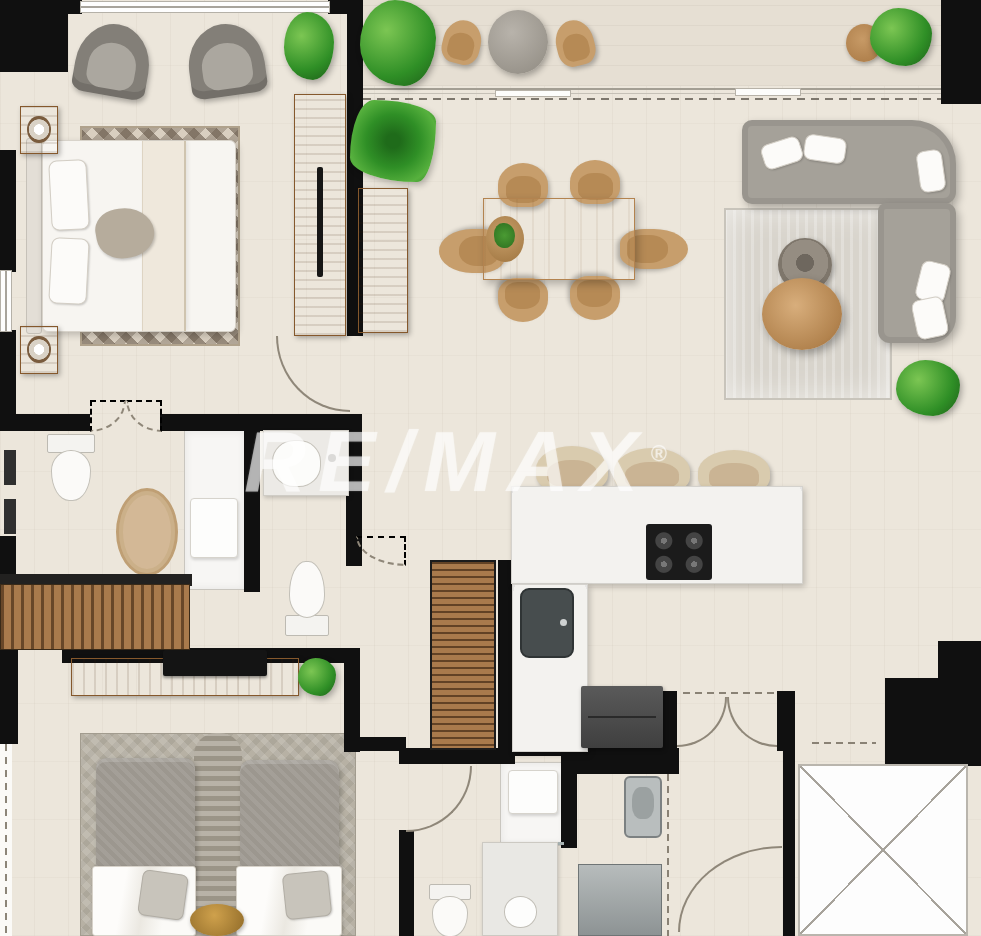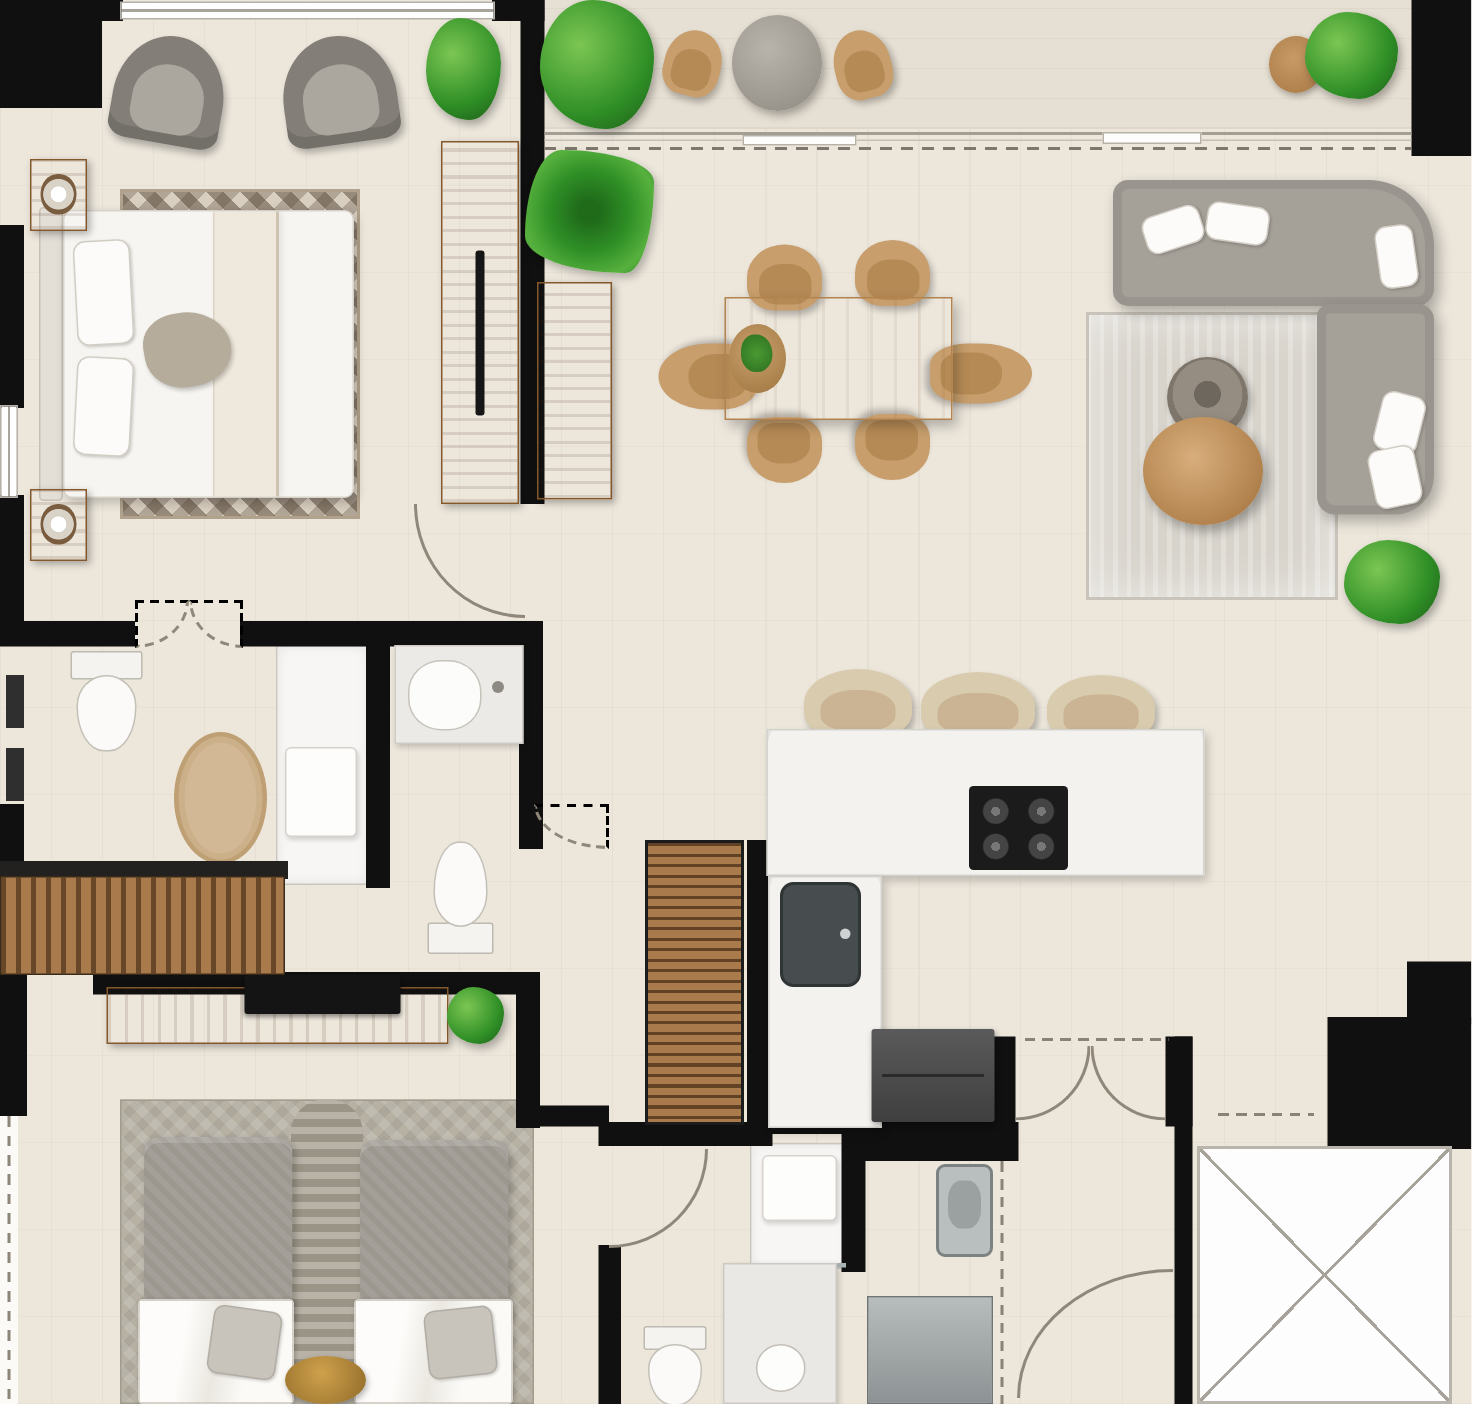--- a/index.html
+++ b/index.html
@@ -135,20 +135,21 @@
                      linear-gradient(to bottom left,transparent calc(50% - 1px),#a7a39b calc(50% - 1px) calc(50% + 1px),transparent calc(50% + 1px));}
 
   .watermark{position:absolute;left:244px;top:414px;font-style:italic;font-weight:800;font-size:86px;line-height:1.1;
     letter-spacing:12px;color:rgba(255,255,255,.58);white-space:nowrap;z-index:50;text-shadow:0 0 2px rgba(255,255,255,.25);}
   .watermark sup{font-size:22px;letter-spacing:0;vertical-align:super;}
 </style>
 </head>
 <body>
 
 <div id="plan">
+  <div class="watermark"><span>RE/MAX</span><sup>®</sup></div>
 <div class="el floor" style="left: 0px; top: 0px; width: 981px; height: 936px;"></div>
     <div class="el floor-balcony" style="left: 363px; top: 0px; width: 578px; height: 86px;"></div>
     <div class="el shower-floor" style="left: 184px; top: 430px; width: 62px; height: 160px;"></div>
     <div class="el shower-floor" style="left: 500px; top: 762px; width: 66px; height: 84px;"></div>
     <div class="el rug-zigzag" style="left: 80px; top: 126px; width: 160px; height: 220px;"></div>
     <div class="el rug-living" style="left: 724px; top: 208px; width: 168px; height: 192px;"></div>
     <div class="el rug-bed2" style="left: 80px; top: 733px; width: 276px; height: 203px;"></div>
     <div class="el runner" style="left: 194px; top: 733px; width: 48px; height: 203px;"></div>
     <div class="el rug-oval" style="left: 116px; top: 488px; width: 62px; height: 88px;"></div>
     <div class="el wall" style="left: 0px; top: 0px; width: 68px; height: 72px;"></div>

